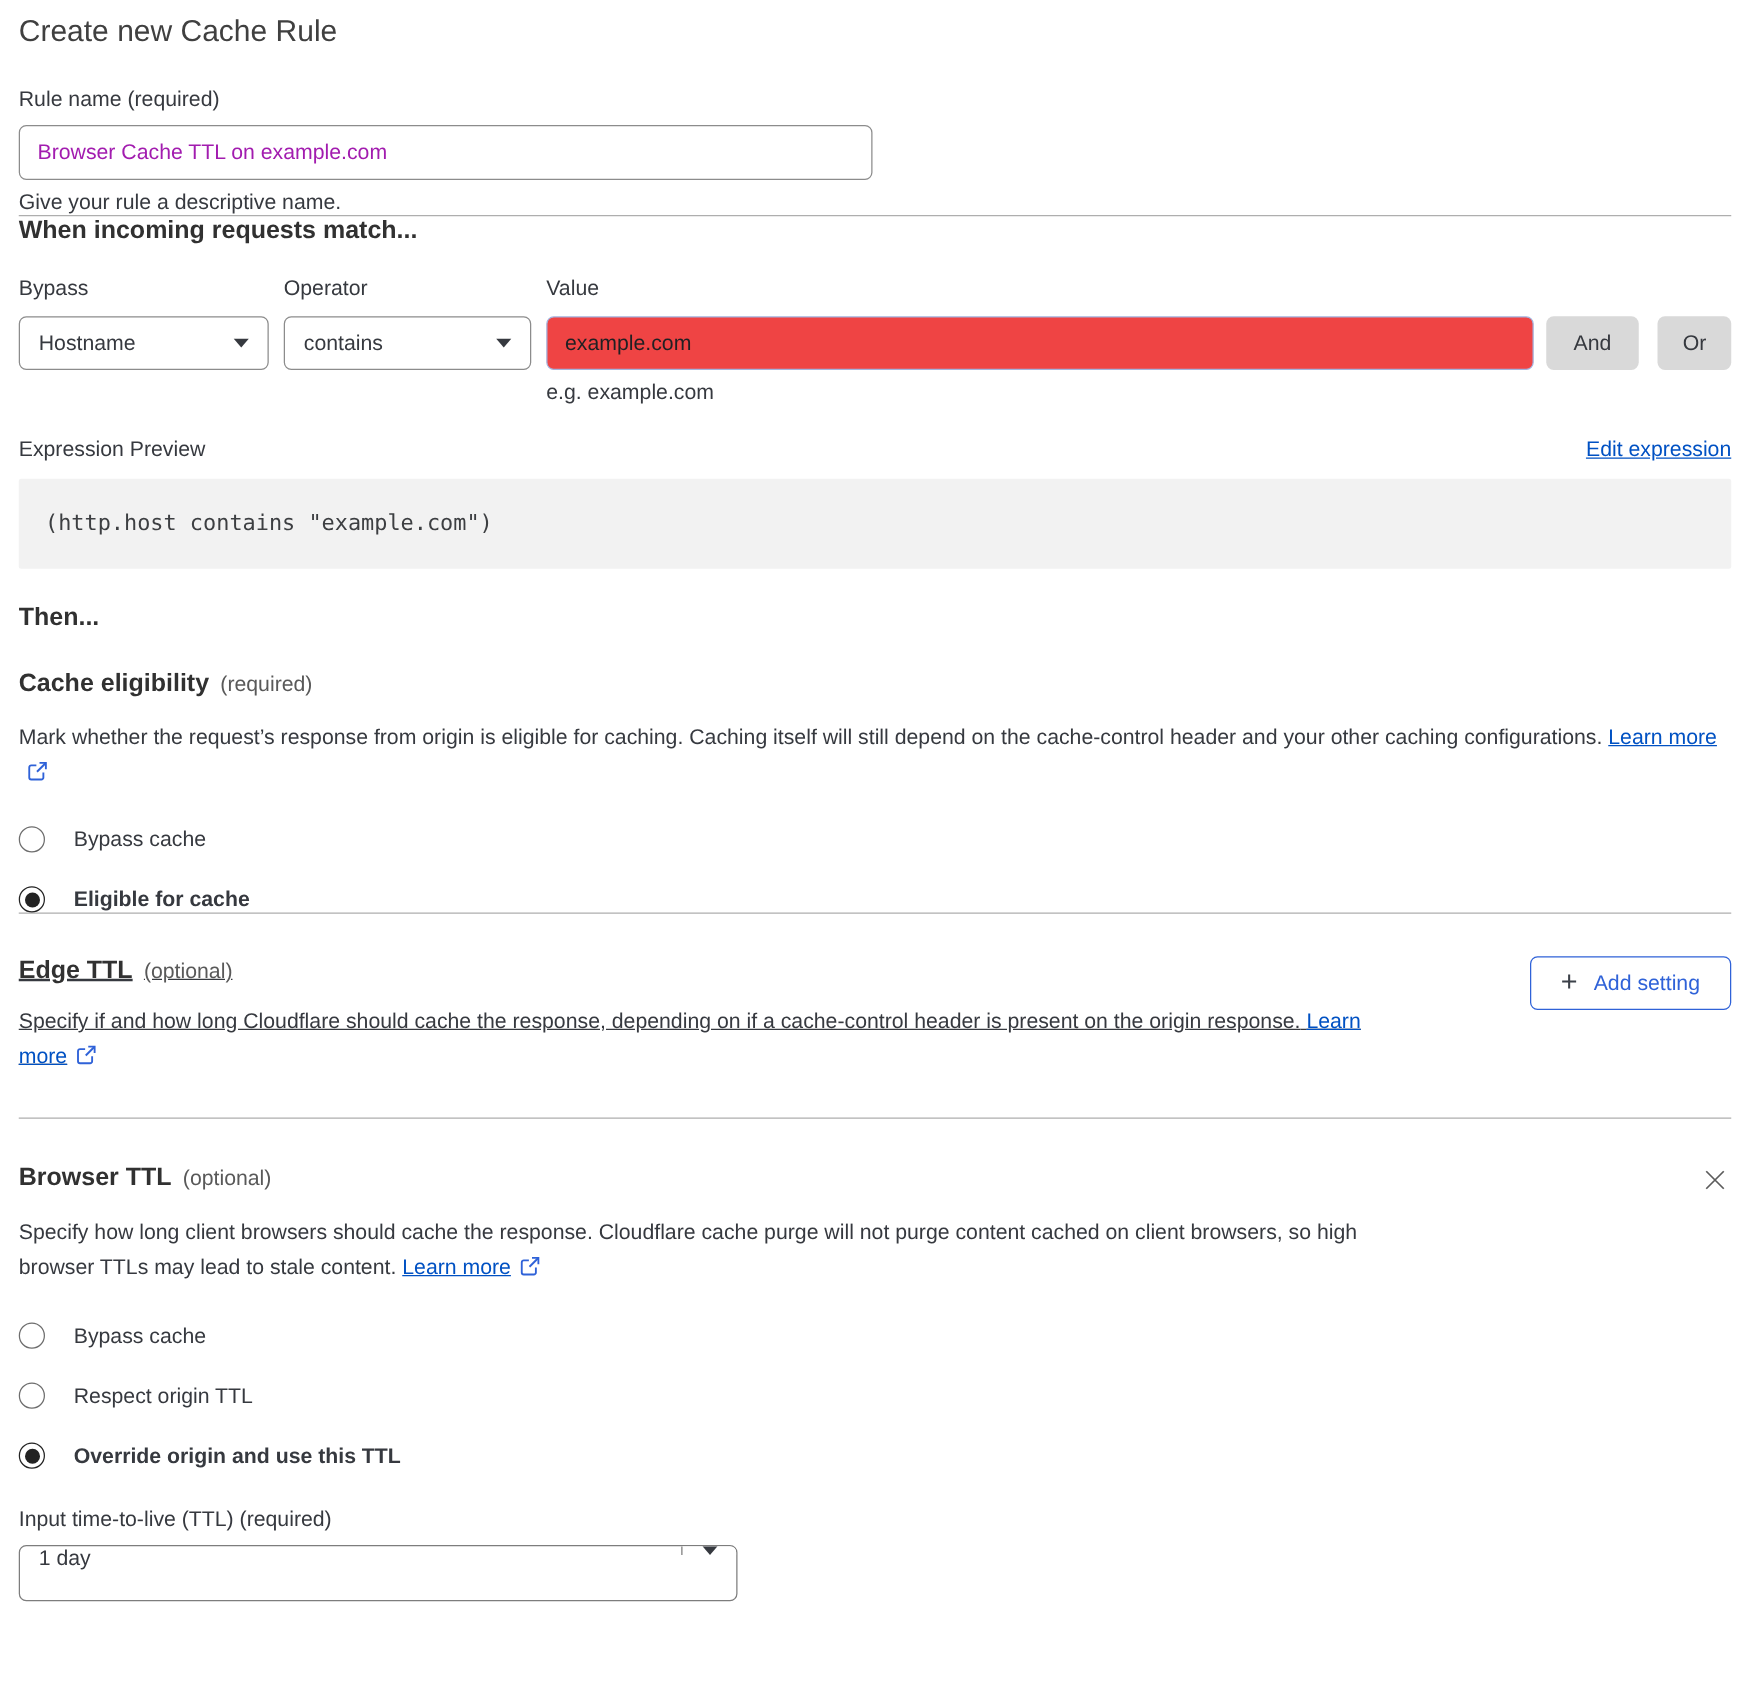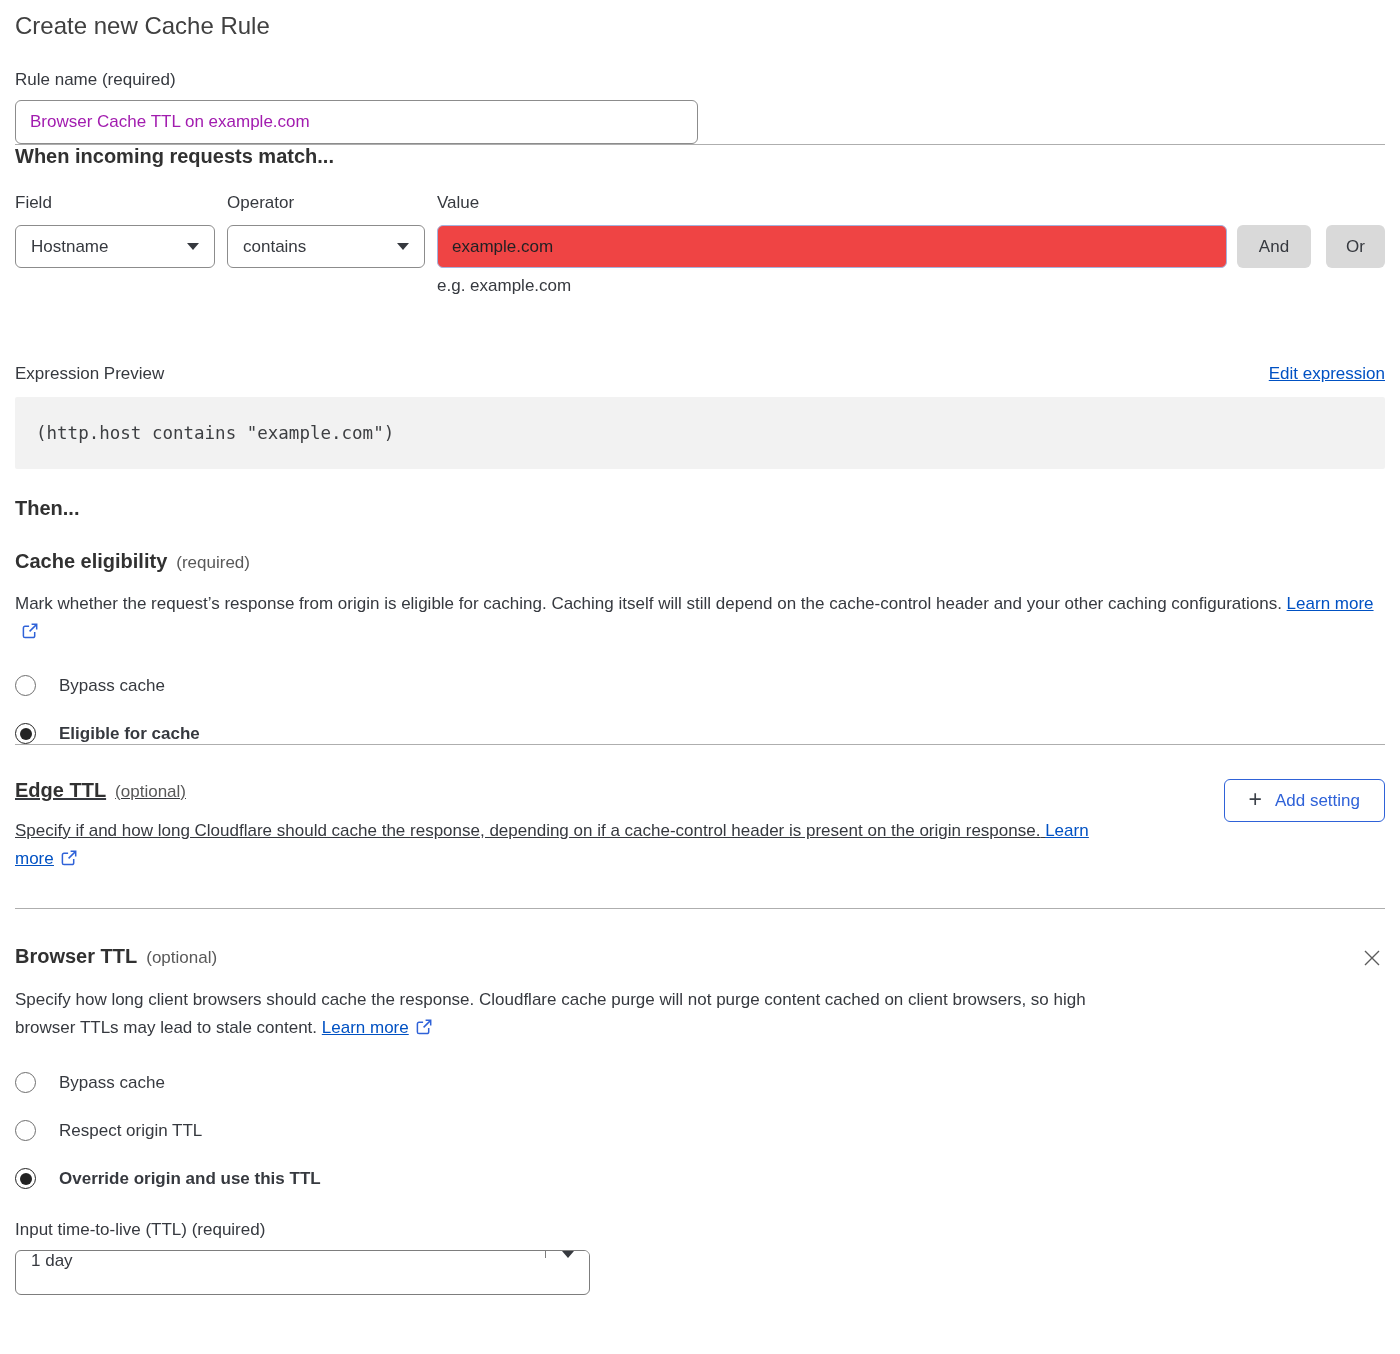--- a/index.html
+++ b/index.html
@@ -52,21 +52,21 @@
   }
   .btn-gray {
     background: #d9d9d9; color: #36393f; border: none; border-radius: 6px;
     height: 43px; font-size: 17px; font-family: "Liberation Sans", sans-serif;
     cursor: pointer; margin-top: 32px;
   }
   .btn-and { padding: 0 22px; margin-right: 15px; }
   .btn-or  { padding: 0 20px; }
 
   
-  .expr-header { display: flex; justify-content: space-between; align-items: flex-end; margin: 68px 0 13px 0; gap: 44px; }
+  .expr-header { display: flex; justify-content: space-between; align-items: flex-end; margin: 26px 0 13px 0; gap: 44px; }
   .expr-label { font-size: 17px; }
   a.link { color: #0051c3; text-decoration: underline; cursor: pointer; }
   .code-block {
     background: #f2f2f2; border-radius: 2px; padding: 26px 21px;
     font-family: "DejaVu Sans Mono", monospace; font-size: 17.5px; color: #3d3f42;
     margin: 0 0 28px 0; white-space: pre;
   }
 
   h2.then-heading { font-size: 20px; font-weight: 700; margin: 0 0 30px 0; color: #313131; }
 
@@ -126,29 +126,30 @@
 </head>
 <body>
 
 <div class="container">
 
   <h1 class="page-title">Create new Cache Rule</h1>
 
   
   <label class="field-label">Rule name (required)</label>
   <input class="text-input" type="text" value="Browser Cache TTL on example.com" style="">
+  <p class="help-text">Give your rule a descriptive name.</p>
 
   <hr class="divider hr-1">
 
   
   <h2 class="section-heading">When incoming requests match...</h2>
 
   <div class="match-row">
     <div class="col-field">
-      <div class="col-label">Field</div>
+      <div class="col-label">Bypass</div>
       <div class="select-box">
         <span>Hostname</span>
         <span class="caret-down"></span>
       </div>
     </div>
     <div class="col-operator">
       <div class="col-label">Operator</div>
       <div class="select-box">
         <span>contains</span>
         <span class="caret-down"></span>

